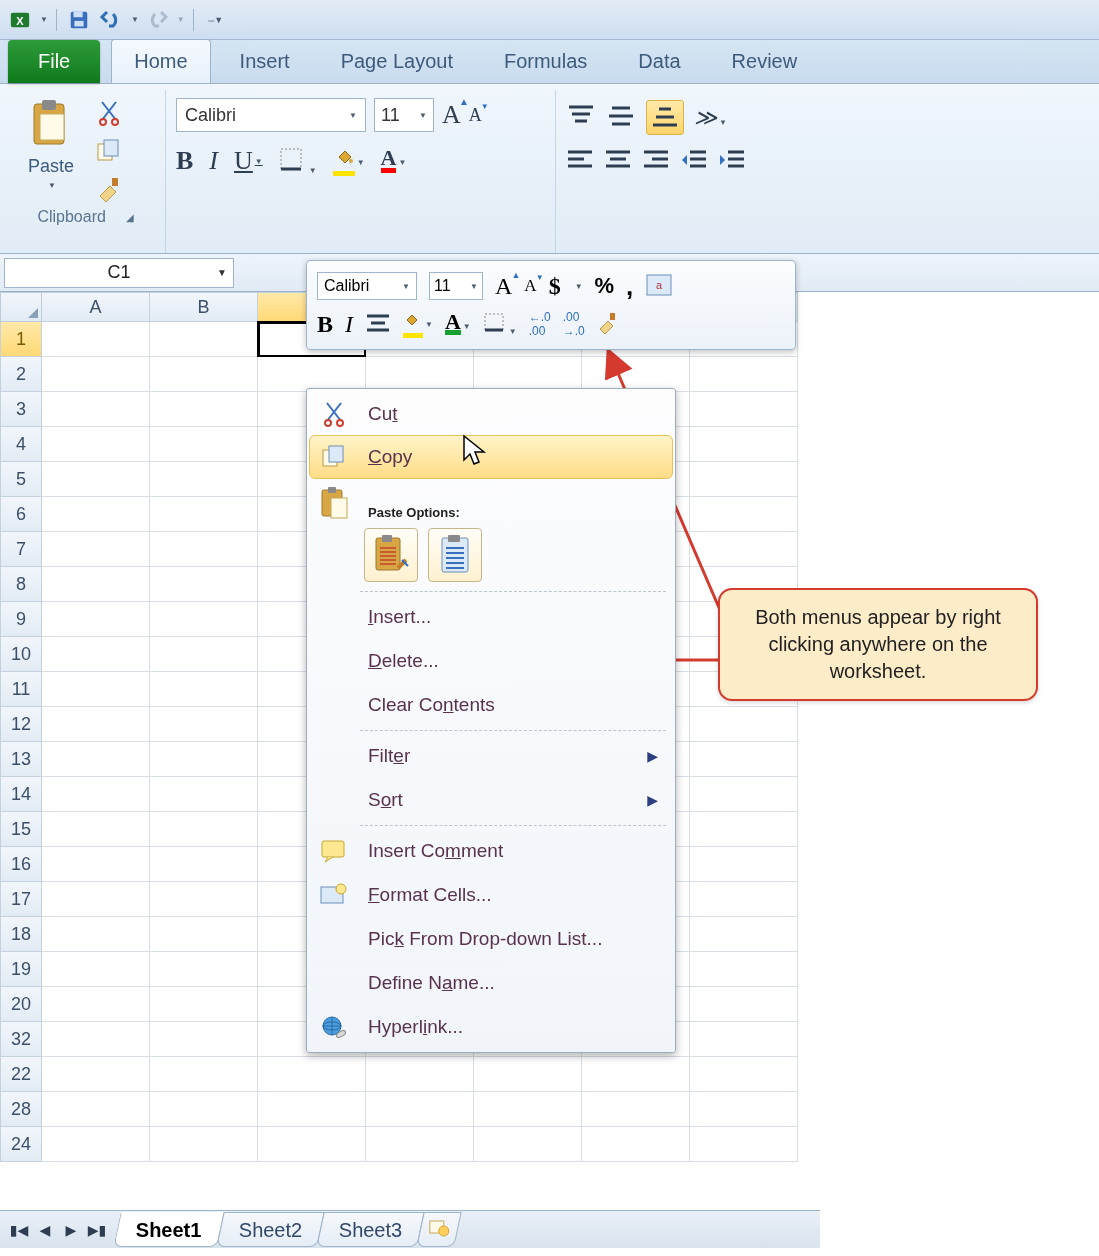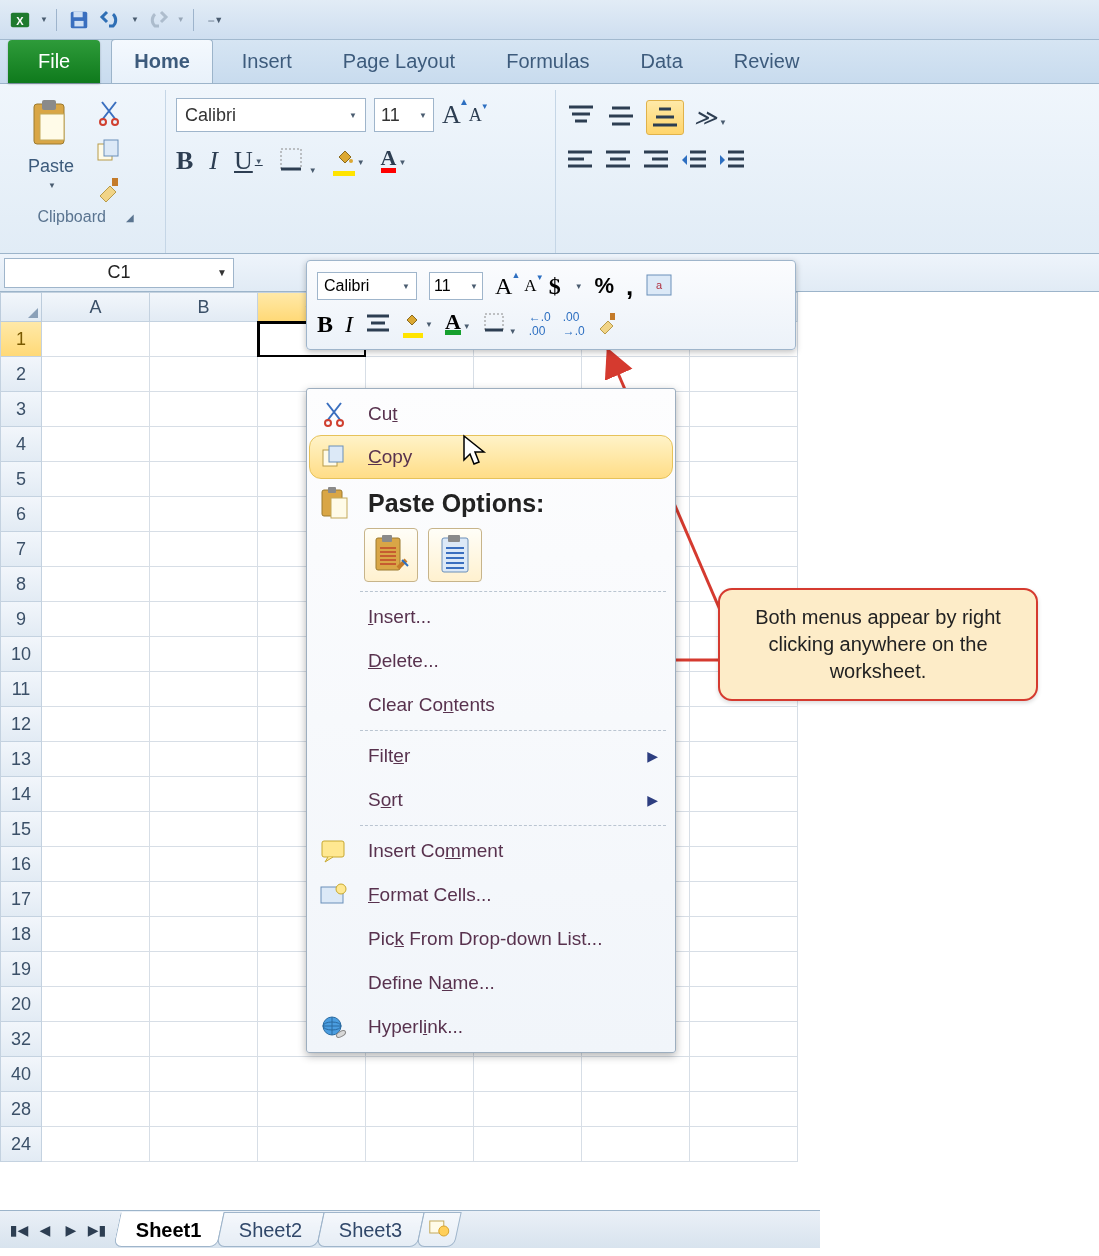--- a/index.html
+++ b/index.html
@@ -46,21 +46,20 @@
     margin-right:4px;
     padding:10px 30px;
     box-shadow:0 1px 2px rgba(0,0,0,.3);
   }
   .tab.active {
     background:linear-gradient(#f4f9fe,#e8f1fa);
     border:1px solid #9cb4ca;
     border-bottom:none;
     border-radius:4px 4px 0 0;
     color:#3d5b7c;
-    font-weight:bold;
   }
 
   
   .ribbon {
     height:170px;
     background:linear-gradient(#f0f6fc,#e1ecf6);
     border-bottom:1px solid #9cb4ca;
     display:flex;
     padding:6px 0 0 6px;
   }
@@ -177,29 +176,29 @@
     padding:0 10px 0 4px;
     gap:14px;
     font-size:19px;
     color:#58324e;
     position:relative;
   }
   .ctx-item .icon-slot { width:40px; display:flex; justify-content:center;}
   .ctx-item.hover {
     background:linear-gradient(#fff3c8,#ffdd87);
     border:1px solid #e6c25a;
-    border-radius:12px;
+    border-radius:6px;
     margin:-1px;
   }
   .ctx-sep {
     border-top:1px dashed #bac5d1;
     margin:3px 6px 3px 50px;
   }
   .ctx-item .arrow { position:absolute; right:14px; color:#2d3e80; font-size:14px;}
-  .ctx-head { font-weight:bold; color:#222; font-size:25px; padding:8px 0 4px 4px; display:flex; gap:14px; align-items:center;}
+  .ctx-head { font-weight:bold; color:#222; font-size:13px; padding:8px 0 4px 4px; display:flex; gap:14px; align-items:flex-end;}
   .ctx-head .icon-slot { width:40px; display:flex; justify-content:center;}
   .paste-opts { display:flex; gap:10px; padding:4px 0 6px 54px;}
   .paste-opt { width:54px; height:54px; border:1px solid #c7b48a; border-radius:4px; background:linear-gradient(#fffef8,#fff1cf); display:flex; align-items:center; justify-content:center;}
 
   
   .callout {
     position:absolute;
     left:718px; top:588px;
     width:320px;
     background:#fdecc8;
@@ -656,21 +655,21 @@
         <div class="row-h">32</div>
         <div class="cell"></div>
         <div class="cell"></div>
         <div class="cell"></div>
         <div class="cell"></div>
         <div class="cell"></div>
         <div class="cell"></div>
         <div class="cell"></div>
       </div>
       <div class="row">
-        <div class="row-h">40</div>
+        <div class="row-h">22</div>
         <div class="cell"></div>
         <div class="cell"></div>
         <div class="cell"></div>
         <div class="cell"></div>
         <div class="cell"></div>
         <div class="cell"></div>
         <div class="cell"></div>
       </div>
       <div class="row">
         <div class="row-h">28</div>

